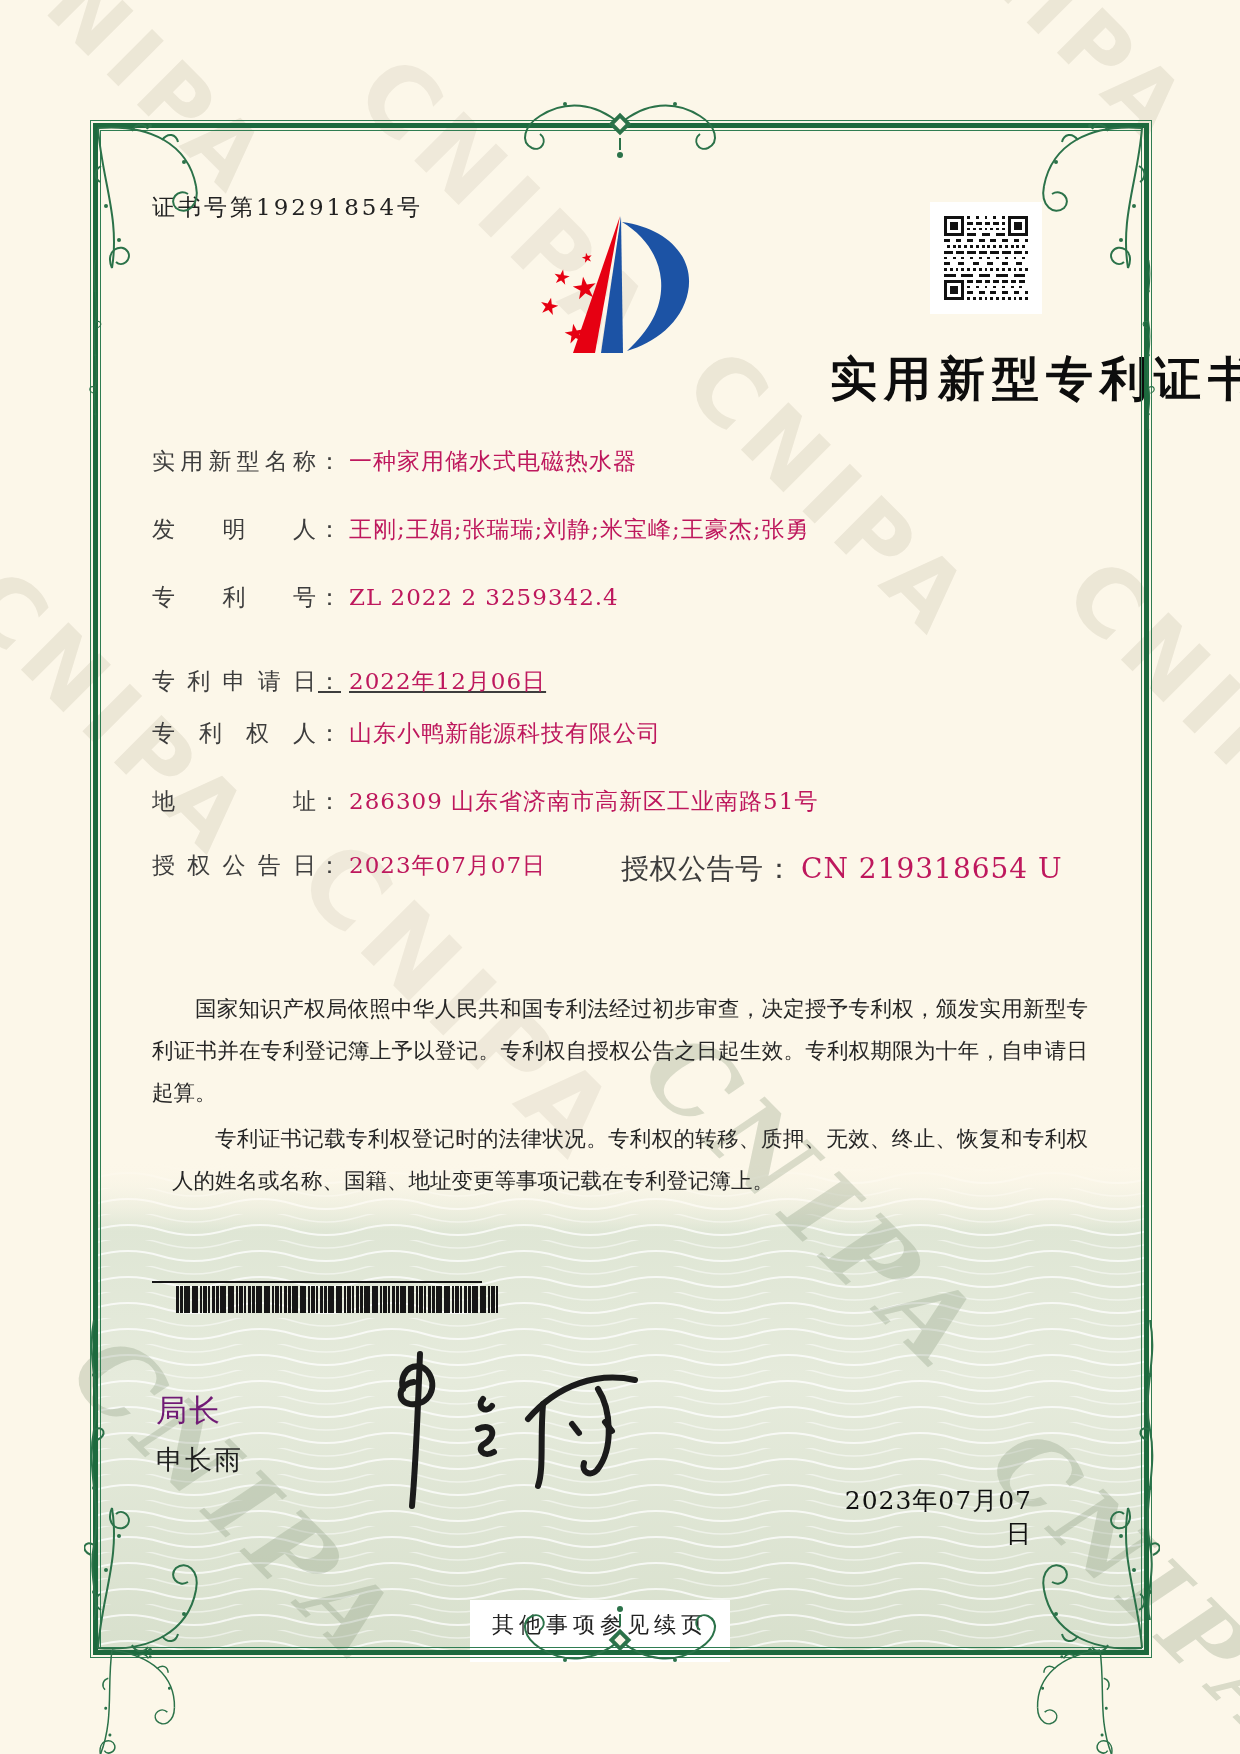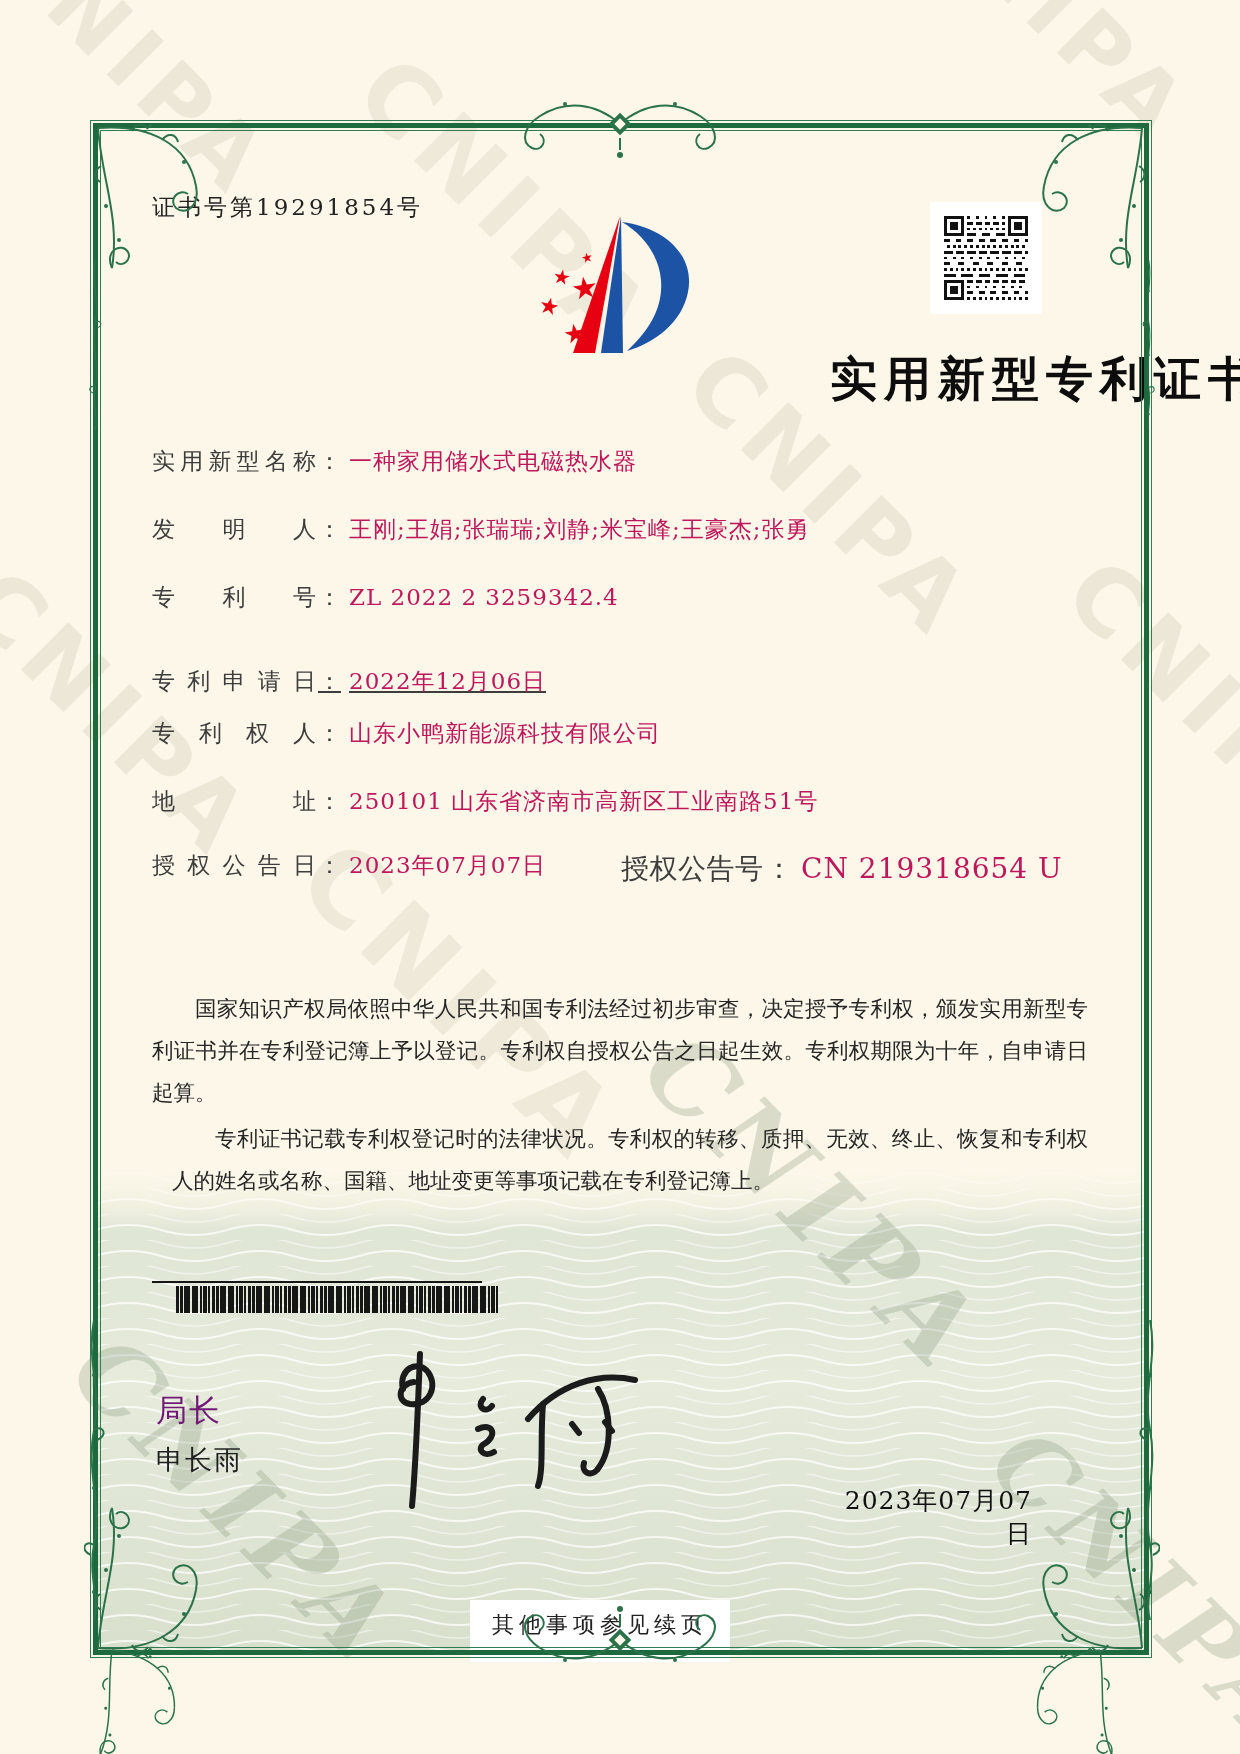--- a/index.html
+++ b/index.html
@@ -208,21 +208,21 @@
   <div class="field-row fr2">
     <span class="flabel">专利号</span><span class="fcolon">：</span><span class="fvalue">ZL 2022 2 3259342.4</span>
   </div>
   <div class="field-row fr3">
     <span class="flabel">专利申请日</span><span class="fcolon">：</span><span class="fvalue">2022年12月06日</span>
   </div>
   <div class="field-row fr4">
     <span class="flabel">专利权人</span><span class="fcolon">：</span><span class="fvalue">山东小鸭新能源科技有限公司</span>
   </div>
   <div class="field-row fr5">
-    <span class="flabel">地址</span><span class="fcolon">：</span><span class="fvalue">250101 山东省济南市高新区工业南路51号</span>
+    <span class="flabel">地址</span><span class="fcolon">：</span><span class="fvalue">286309 山东省济南市高新区工业南路51号</span>
   </div>
   <div class="field-row fr6">
     <span class="flabel">授权公告日</span><span class="fcolon">：</span><span class="fvalue">2023年07月07日</span>
   </div>
   <div class="pair2">
     <span class="flabel">授权公告号</span><span class="fcolon">：</span><span class="fvalue">CN 219318654 U</span>
   </div>
 
   <div class="body-text">
     <p>国家知识产权局依照中华人民共和国专利法经过初步审查，决定授予专利权，颁发实用新型专利证书并在专利登记簿上予以登记。专利权自授权公告之日起生效。专利权期限为十年，自申请日起算。</p>

